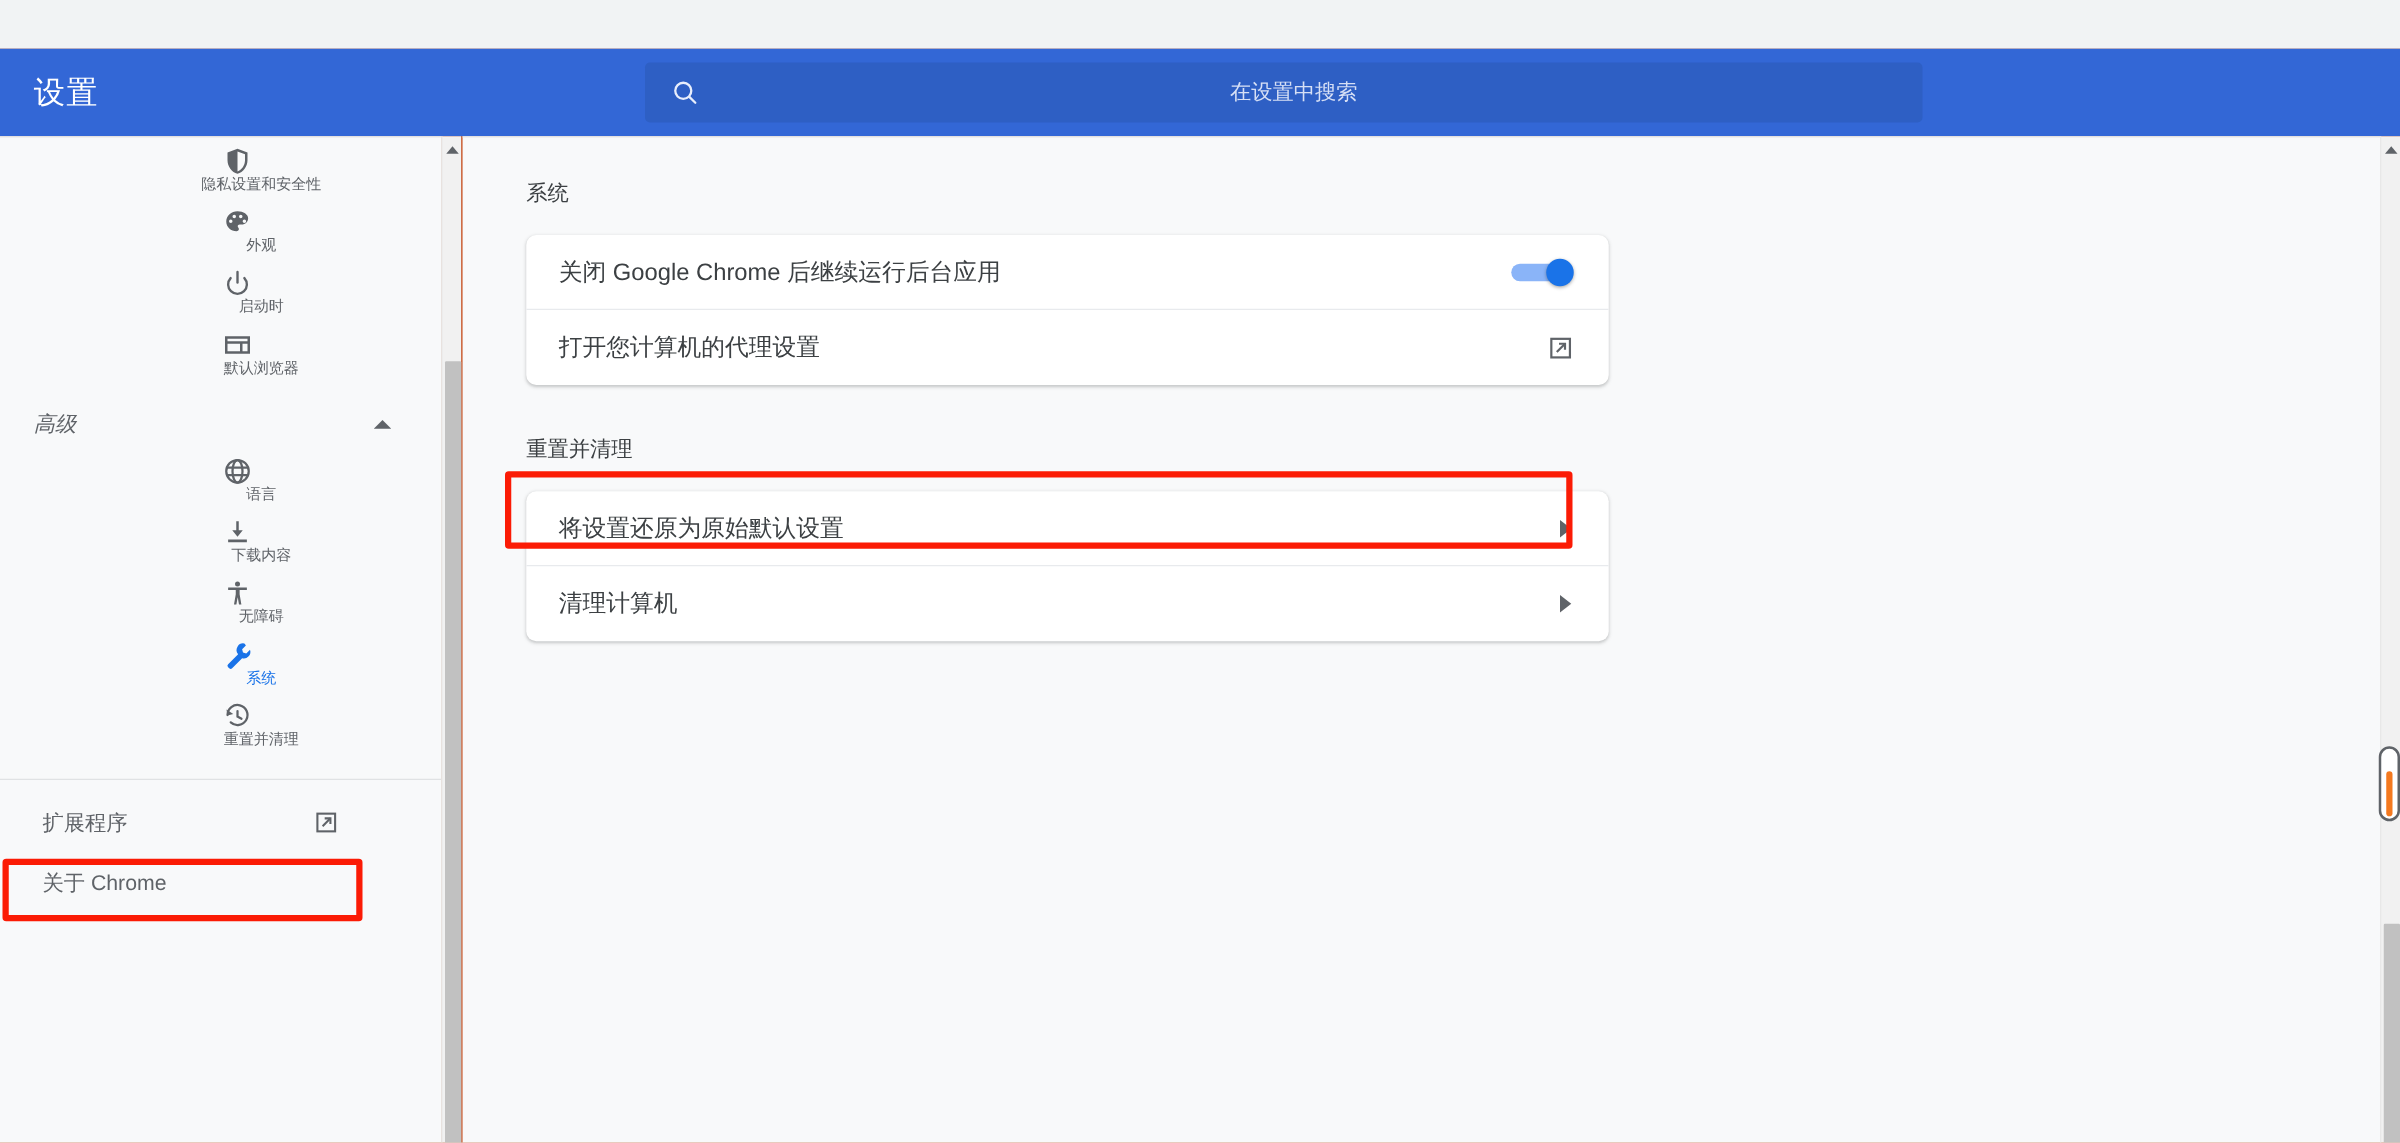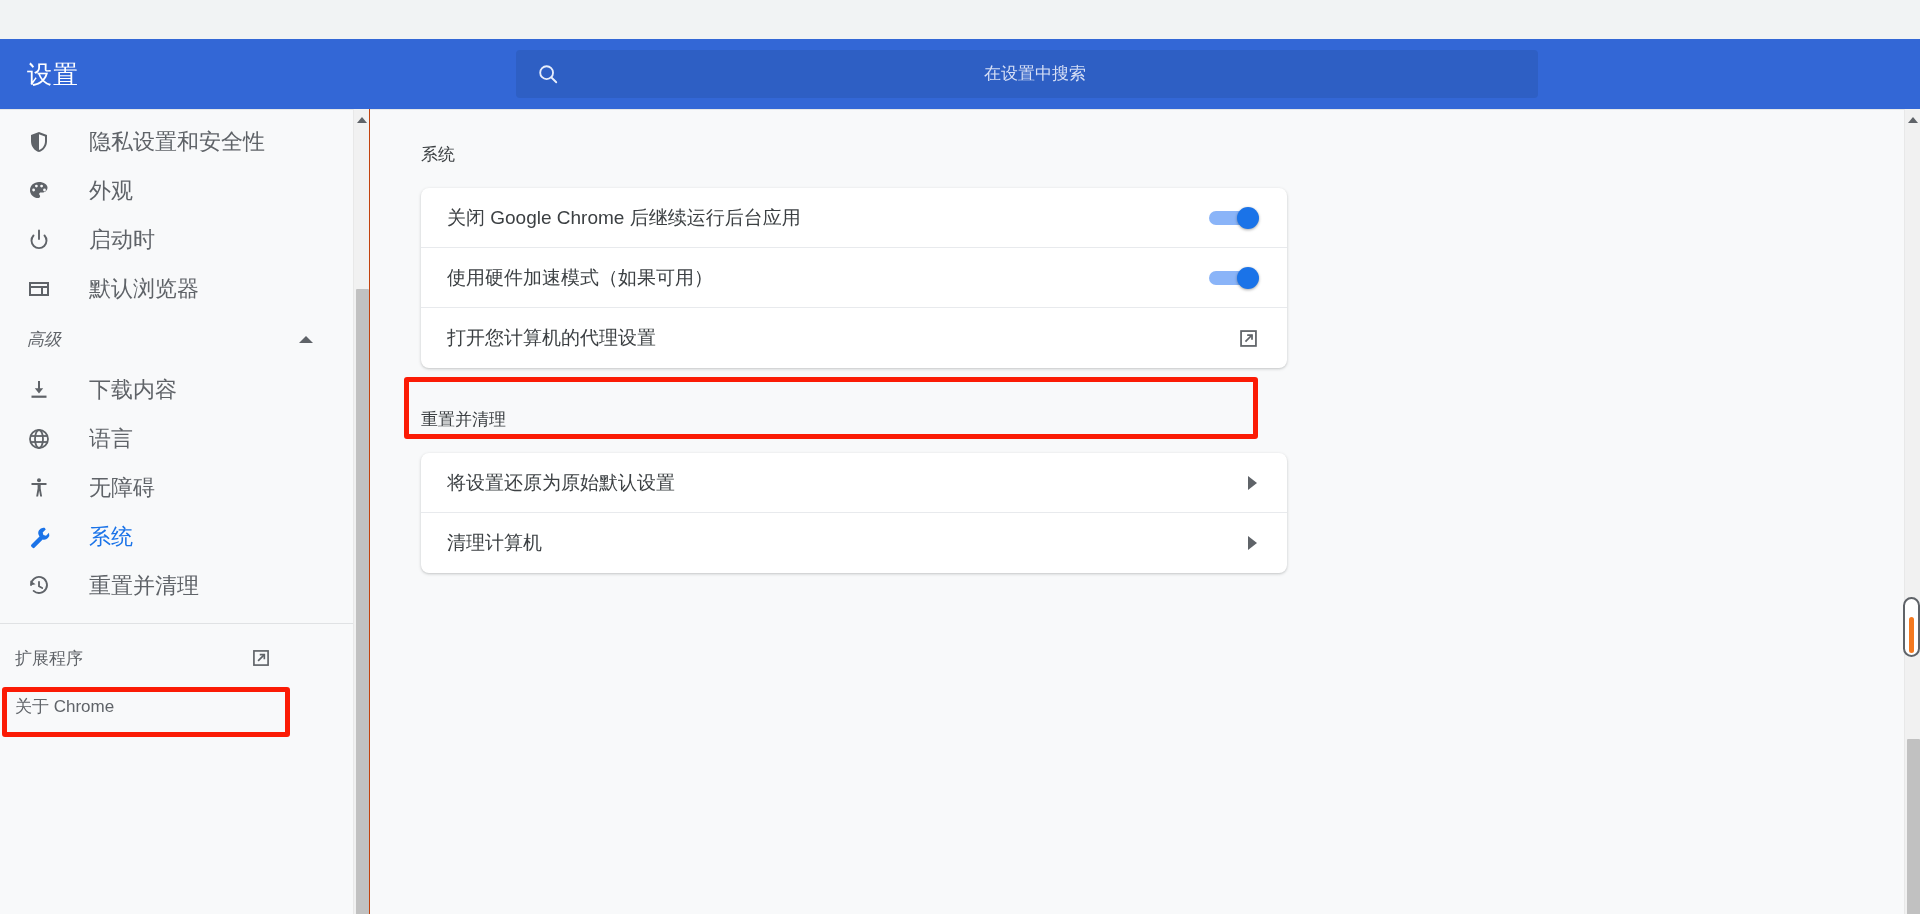--- a/index.html
+++ b/index.html
@@ -79,21 +79,22 @@
     overflow: hidden;
   }
   .nav-item {
     position: relative;
     display: flex;
     align-items: center;
     height: 49px;
     padding-left: 27px;
     cursor: pointer;
     color: #5f6368;
-    font-size: 22px;
+    font-size: 12px;
+    flex-direction: column;
   }
   .nav-item .nav-icon {
     width: 24px; height: 24px;
     flex: none;
     display: block;
     color: #5f6368;
   }
   .nav-item .nav-label {
     margin-left: 38px;
     line-height: 1;
@@ -123,21 +124,21 @@
   .nav-divider {
     height: 1px;
     background: #e0e2e4;
     margin: 13px 0 10px 0;
   }
 
   .nav-simple {
     display: flex;
     align-items: center;
     height: 48px;
-    padding-left: 15px;
+    padding-left: 34px;
     padding-right: 82px;
     color: #5f6368;
     font-size: 17px;
     cursor: pointer;
   }
   .nav-simple .lbl { flex: 1; }
   .ext-icon { width: 20px; height: 20px; display: block; color: #5f6368; }
 
   
   .sb-scrollbar {
@@ -348,38 +349,38 @@
       <span class="nav-label">默认浏览器</span>
     </div>
 
     <div class="nav-section-header">
       <span class="sec-label">高级</span>
       <span class="tri-up"></span>
     </div>
 
     <div class="nav-item">
       <span>
-        <svg class="nav-icon" viewBox="0 0 24 24" fill="currentColor">
-          <path d="M11 3h2v7.2h3.2L12 15.4 7.8 10.2H11V3z"></path>
-          <rect x="4.5" y="17.6" width="15" height="2.2"></rect>
-        </svg>
-      </span>
-      <span class="nav-label">下载内容</span>
-    </div>
-
-    <div class="nav-item">
-      <span>
         <svg class="nav-icon" viewBox="0 0 24 24" fill="none" stroke="currentColor" stroke-width="1.8">
           <circle cx="12" cy="12" r="9"></circle>
           <ellipse cx="12" cy="12" rx="4" ry="9"></ellipse>
           <line x1="3.2" y1="9" x2="20.8" y2="9"></line>
           <line x1="3.2" y1="15" x2="20.8" y2="15"></line>
         </svg>
       </span>
       <span class="nav-label">语言</span>
+    </div>
+
+    <div class="nav-item">
+      <span>
+        <svg class="nav-icon" viewBox="0 0 24 24" fill="currentColor">
+          <path d="M11 3h2v7.2h3.2L12 15.4 7.8 10.2H11V3z"></path>
+          <rect x="4.5" y="17.6" width="15" height="2.2"></rect>
+        </svg>
+      </span>
+      <span class="nav-label">下载内容</span>
     </div>
 
     <div class="nav-item">
       <span>
         <svg class="nav-icon" viewBox="0 0 24 24" fill="currentColor">
           <circle cx="12" cy="4.2" r="2"></circle>
           <rect x="4.5" y="7" width="15" height="2"></rect>
           <path d="M10.6 9v3.4l-1.4 8.1h1.9l1-5.6h.1l1 5.6h1.9l-1.4-8.1V9z"></path>
         </svg>
       </span>
@@ -437,27 +438,20 @@
     <div class="card">
 
       <div class="row">
         <span class="row-label">关闭 Google Chrome 后继续运行后台应用</span>
         <span class="toggle">
           <span class="track"></span>
           <span class="knob"></span>
         </span>
       </div>
 
-      <div class="row">
-        <span class="row-label">使用硬件加速模式（如果可用）</span>
-        <span class="toggle">
-          <span class="track"></span>
-          <span class="knob"></span>
-        </span>
-      </div>
 
       <div class="row">
         <span class="row-label">打开您计算机的代理设置</span>
         <span>
           <svg class="ext-link-icon" viewBox="0 0 24 24" fill="none" stroke="currentColor" stroke-width="2">
             <rect x="3.5" y="3.5" width="17" height="17"></rect>
             <line x1="8.5" y1="15.5" x2="16" y2="8"></line>
             <polyline points="10.5,8 16,8 16,13.5"></polyline>
           </svg>
         </span>

